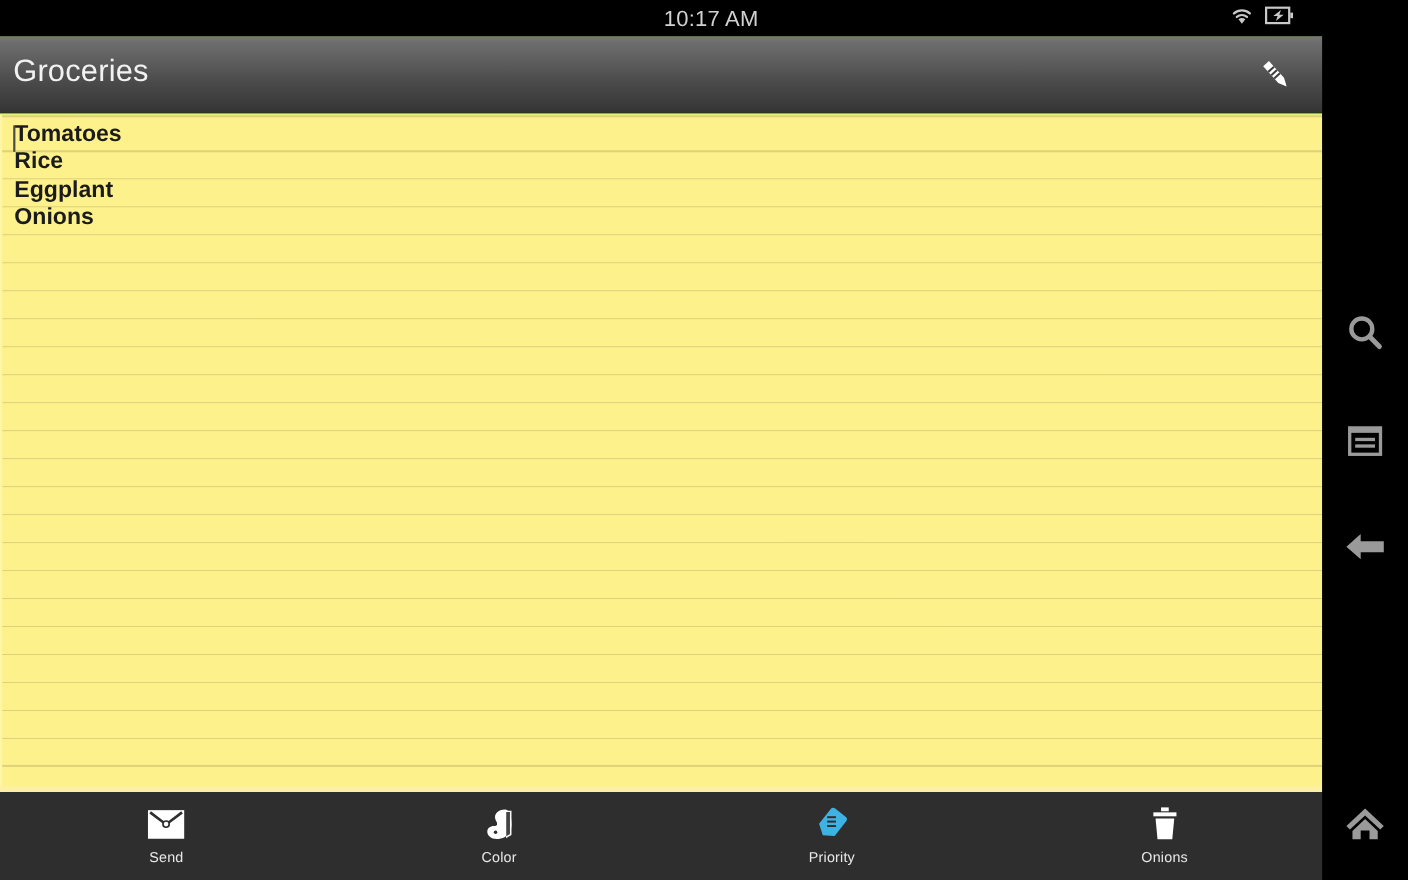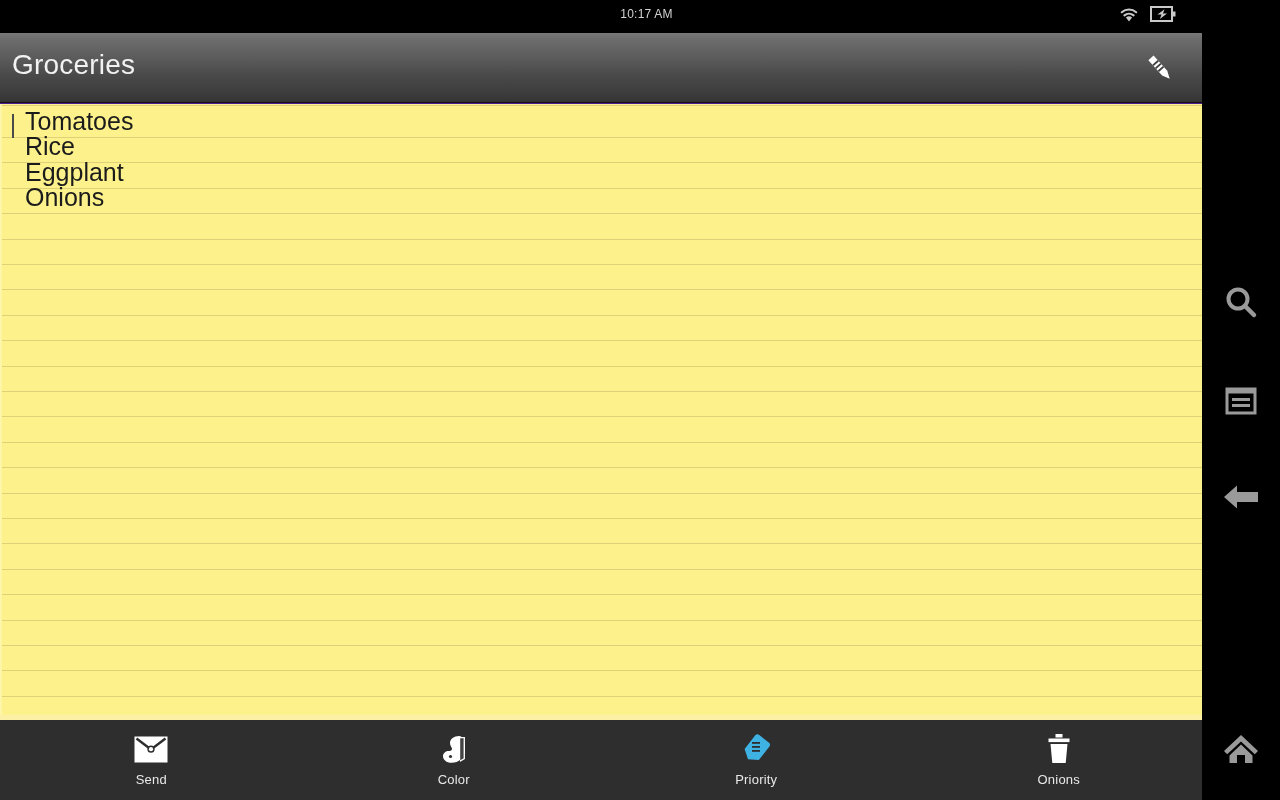--- a/index.html
+++ b/index.html
@@ -13,38 +13,38 @@
     position: relative;
     width: 1280px; height: 800px;
     background: #000;
   }
 
   
   #app {
     position: absolute;
     left: 0; top: 0;
     width: 1202px; height: 800px;
-    background: #4c1d95;
+    background: #bef264;
     padding-left: 39px;
   }
 
   
   #status-bar {
     position: absolute;
     left: 0; top: 0;
     width: 1280px; height: 33px;
     background: #000;
     z-index: 5;
   }
   #status-time {
     position: absolute;
     left: 0; right: 0; top: 7px;
     text-align: center;
     color: #d2d2d2;
-    font-size: 12px;
+    font-size: 20px;
     letter-spacing: .2px;
     margin-left: 13px;
   }
   #status-icons {
     position: absolute;
     right: 104px; top: 5px;
     display: flex;
     align-items: center;
     gap: 10px;
   }
@@ -100,28 +100,29 @@
     left: 0; top: 0; bottom: 0; width: 2px;
     background: #fdf5a8;
   }
   #note-bottom-edge {
     position: absolute;
     left: 0; right: 0; bottom: 0; height: 5px;
     background: #fbf0a6;
   }
   #note-text {
     position: absolute;
-    left: 25px; top: 5px;
+    left: 13px; top: 5px;
     width: 1150px;
     color: #1b1b1b;
-    font-size: 25px;
+    font-size: 21px;
     line-height: 25.4px;
     white-space: pre-wrap;
     border: none;
     outline: none;
+    font-weight: bold;
   }
   #caret {
     position: absolute;
     left: 12px; top: 114px;
     width: 2px; height: 24px;
     background: #4a4a4a;
   }
 
   
   #bottom-toolbar {

